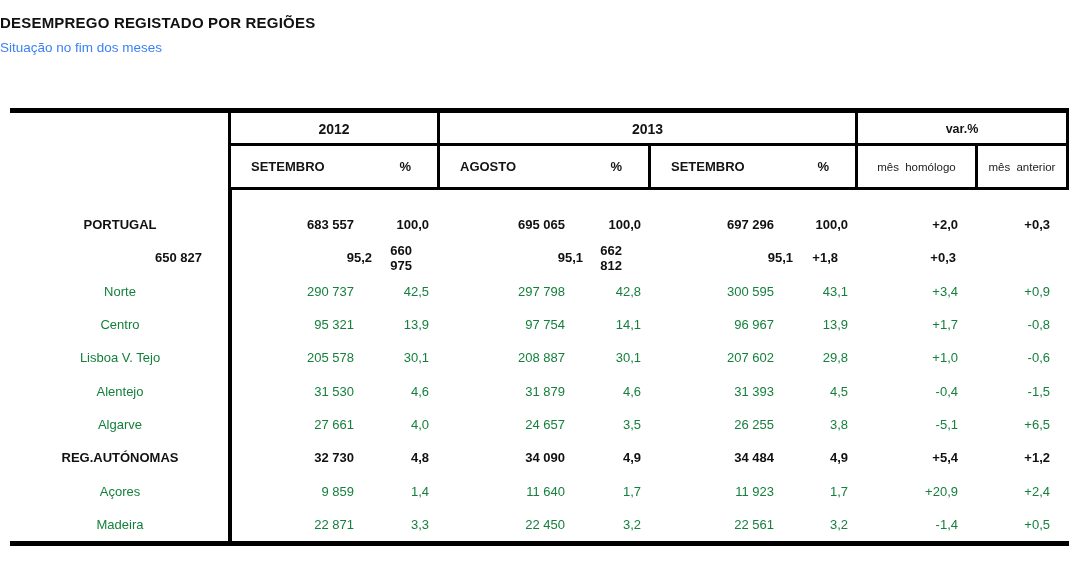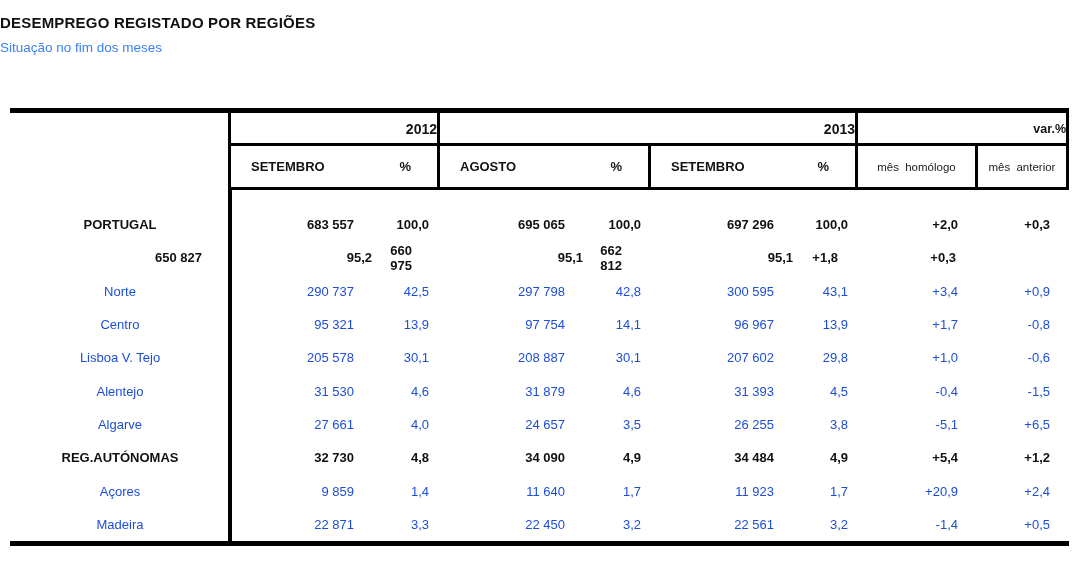--- a/index.html
+++ b/index.html
@@ -18,21 +18,21 @@
   .doc-title   { font-size: 15px; font-weight: bold; letter-spacing: 0.2px; color: #111; }
   .doc-subtitle{ font-size: 13.5px; margin-top: 9px; color: #3b82f6; }
 
   
   .table-wrap { position: absolute; left: 10px; top: 108px; width: 1059px; }
   .rule { height: 5px; background: #000; }
 
   
   .hdr-groups { display: grid; grid-template-columns: 218px 209px 418px 214px; }
   .hdr-groups .gcell {
-    height: 33px; line-height: 33px; text-align: right;
+    height: 33px; line-height: 33px; text-align: center;
     font-weight: bold; font-size: 14px;
     border-left: 3px solid #000; border-bottom: 3px solid #000;
     box-sizing: border-box;
   }
   .hdr-groups .spacer { border: none; }
   .hdr-groups .last { border-right: 3px solid #000; }
   .gcell.var { font-size: 12.5px; }
 
   
   .hdr-sub { display: grid; grid-template-columns: 218px 209px 211px 207px 120px 94px; }
@@ -50,21 +50,21 @@
     color: #1c1c1c; word-spacing: 3px;
   }
 
   
   .data-area { position: relative; box-sizing: border-box; height: 351px; padding-top: 18px; }
   .vline { position: absolute; left: 218px; top: 0; width: 4px; height: 100%; background: #000; }
   .row {
     display: grid;
     grid-template-columns: 218px 152px 57px 153px 58px 152px 55px 120px 94px;
     height: 33.3px; align-items: center;
-    font-size: 13px; color: #1d4ed8;
+    font-size: 13px; color: #15803d;
   }
   .row.bold { font-weight: bold; color: #111; }
   .cell { box-sizing: border-box; }
   .cell.name { padding-left: 2px; text-align: center; }
   .cell.num  { text-align: right; font-variant-numeric: tabular-nums; }
   .cell.c0 { padding-right: 26px; }
   .cell.c1 { padding-right: 8px;  }
   .cell.c2 { padding-right: 25px; }
   .cell.c3 { padding-right: 7px;  }
   .cell.c4 { padding-right: 26px; }

